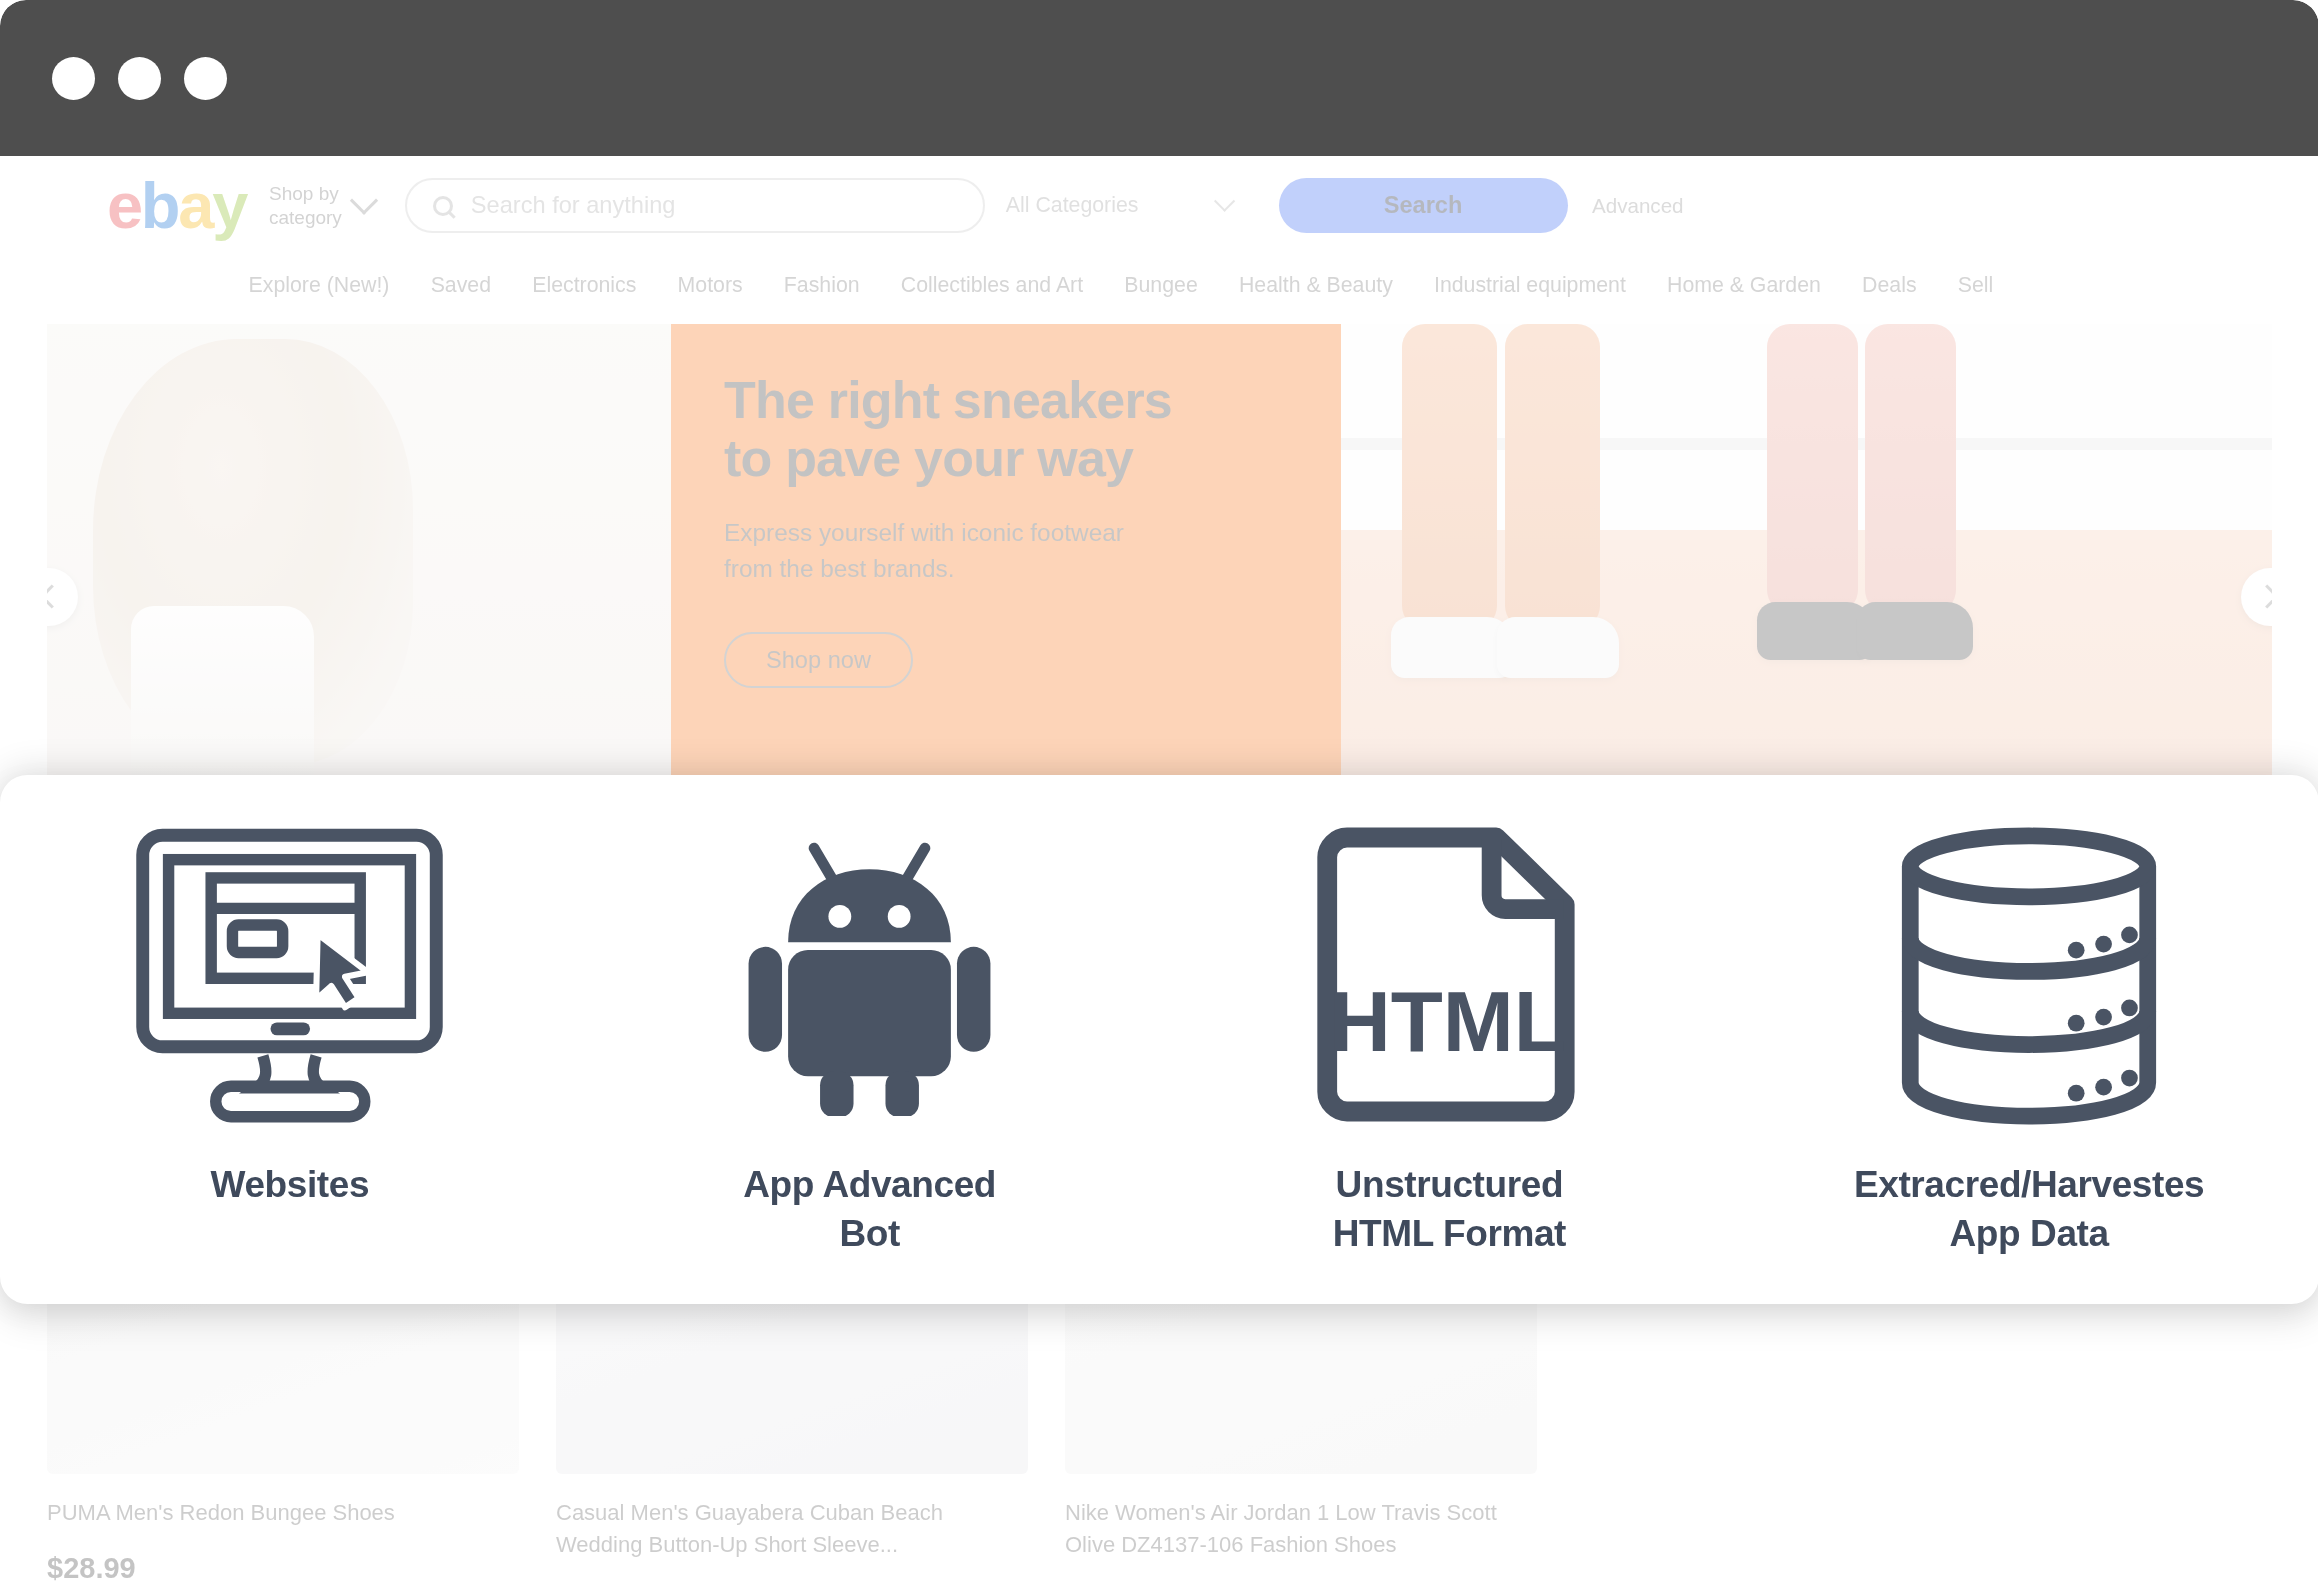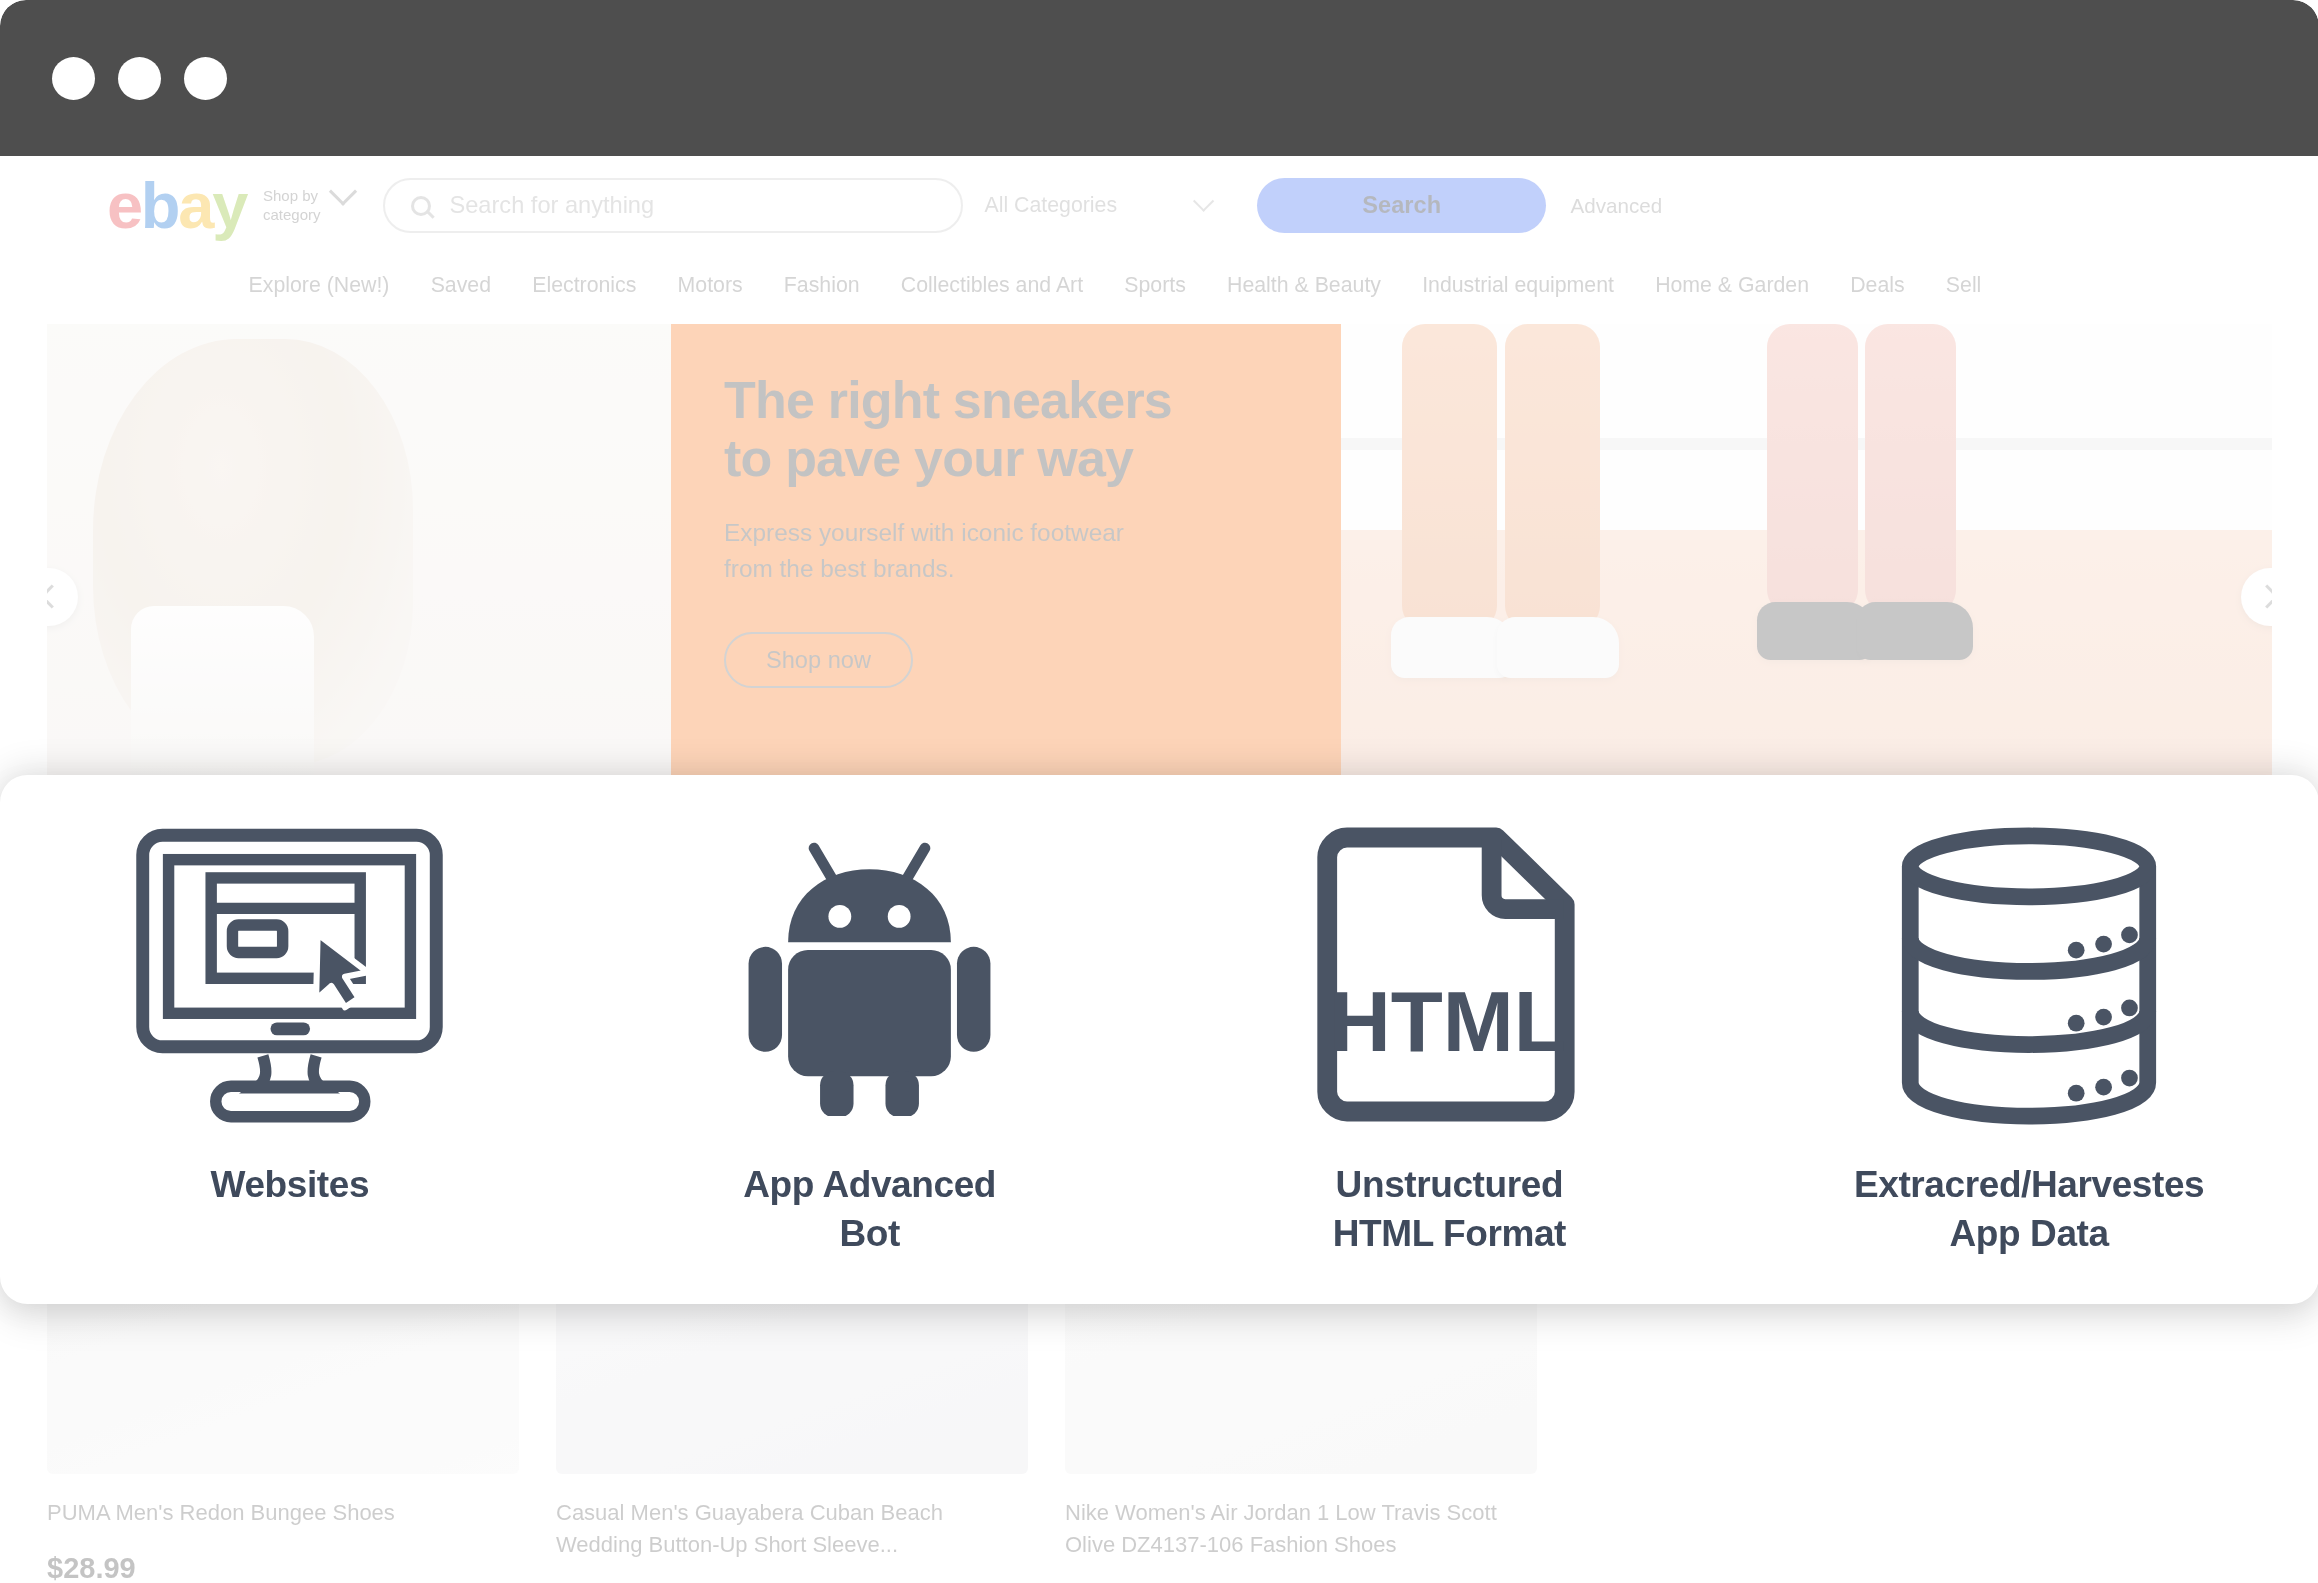--- a/index.html
+++ b/index.html
@@ -31,22 +31,22 @@
   .ebay-header {
     position: relative; height: 99px; display: flex; align-items: center; padding: 0 0 0 107px;
   }
   .ebay-logo { font-size: 65px; font-weight: 700; letter-spacing: -2.3px; line-height: 1; display: flex; }
   .ebay-logo span:nth-child(1) { color: #e53238; }
   .ebay-logo span:nth-child(2) { color: #0064d2; }
   .ebay-logo span:nth-child(3) { color: #f5af02; }
   .ebay-logo span:nth-child(4) { color: #86b817; }
 
   .shop-by {
-    margin-left: 17px; font-size: 15px; color: #707070; line-height: 1.22;
-    display: flex; align-items: flex-start; gap: 12.2px;
+    margin-left: 23px; font-size: 19px; color: #707070; line-height: 1.22;
+    display: flex; align-items: center; gap: 12.2px;
   }
   .shop-by-text { display: block; }
   .chev { width: 20px; height: 20px; border-right: 3px solid #8a8a8a; border-bottom: 3px solid #8a8a8a; transform: rotate(45deg) translate(-3.8px,-3.8px); }
 
   .searchbar {
     margin-left: 30.5px; display: flex; align-items: stretch;
     width: 1279px; height: 55px;
   }
   .search-pill {
     flex: 1; display: flex; align-items: center; gap: 18.3px;
@@ -185,21 +185,21 @@
         </div>
       </div>
 
       <div class="ebay-nav">
         <a href="#">Explore (New!)</a>
         <a href="#">Saved</a>
         <a href="#">Electronics</a>
         <a href="#">Motors</a>
         <a href="#">Fashion</a>
         <a href="#">Collectibles and Art</a>
-        <a href="#">Sports</a>
+        <a href="#">Bungee</a>
         <a href="#">Health &amp; Beauty</a>
         <a href="#">Industrial equipment</a>
         <a href="#">Home &amp; Garden</a>
         <a href="#">Deals</a>
         <a href="#">Sell</a>
       </div>
 
       <div class="hero">
         <div class="carousel-arrow left">
           <span class="arr lt"></span>

